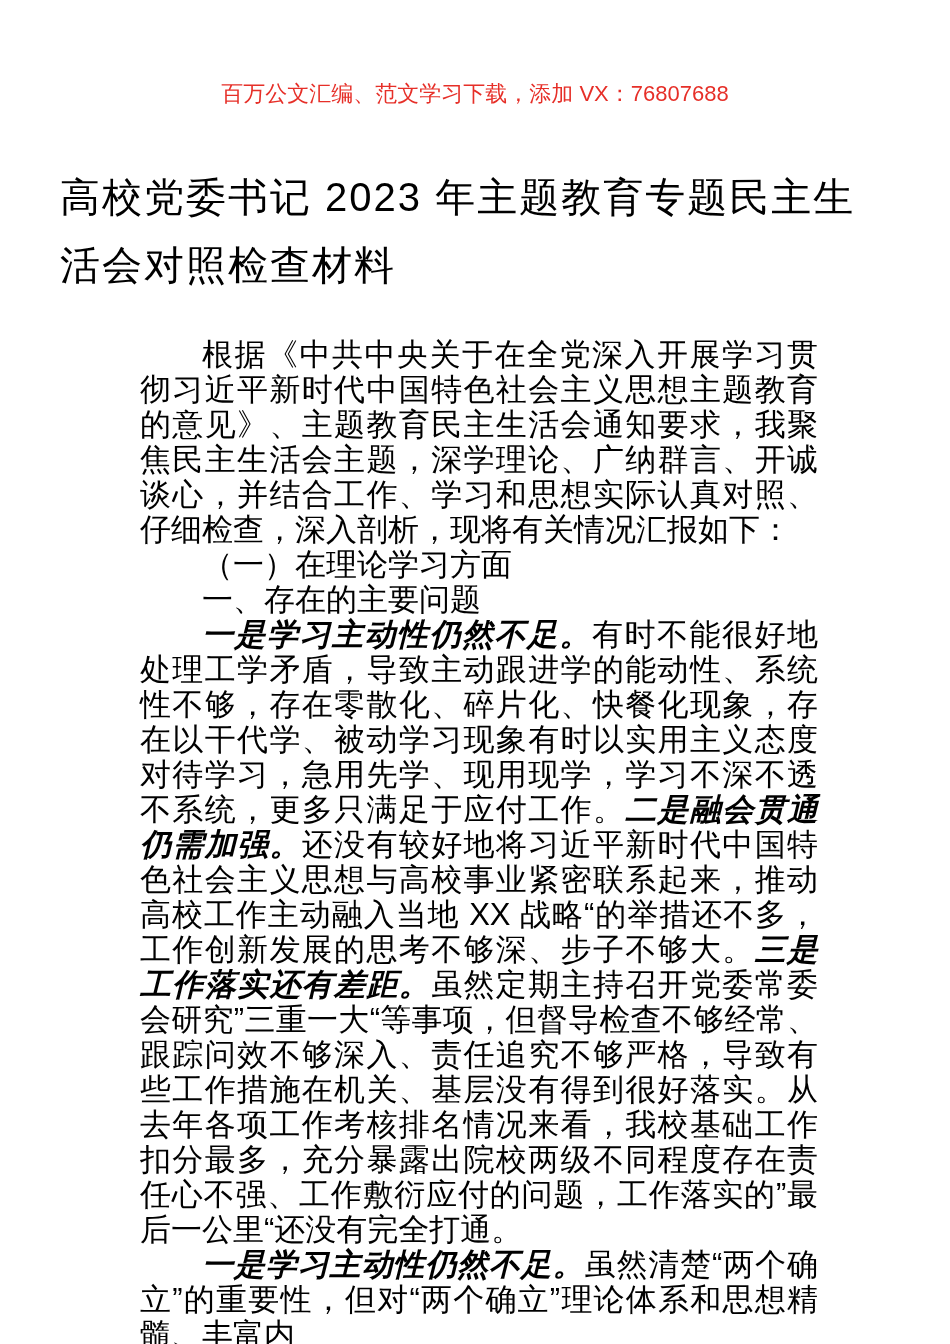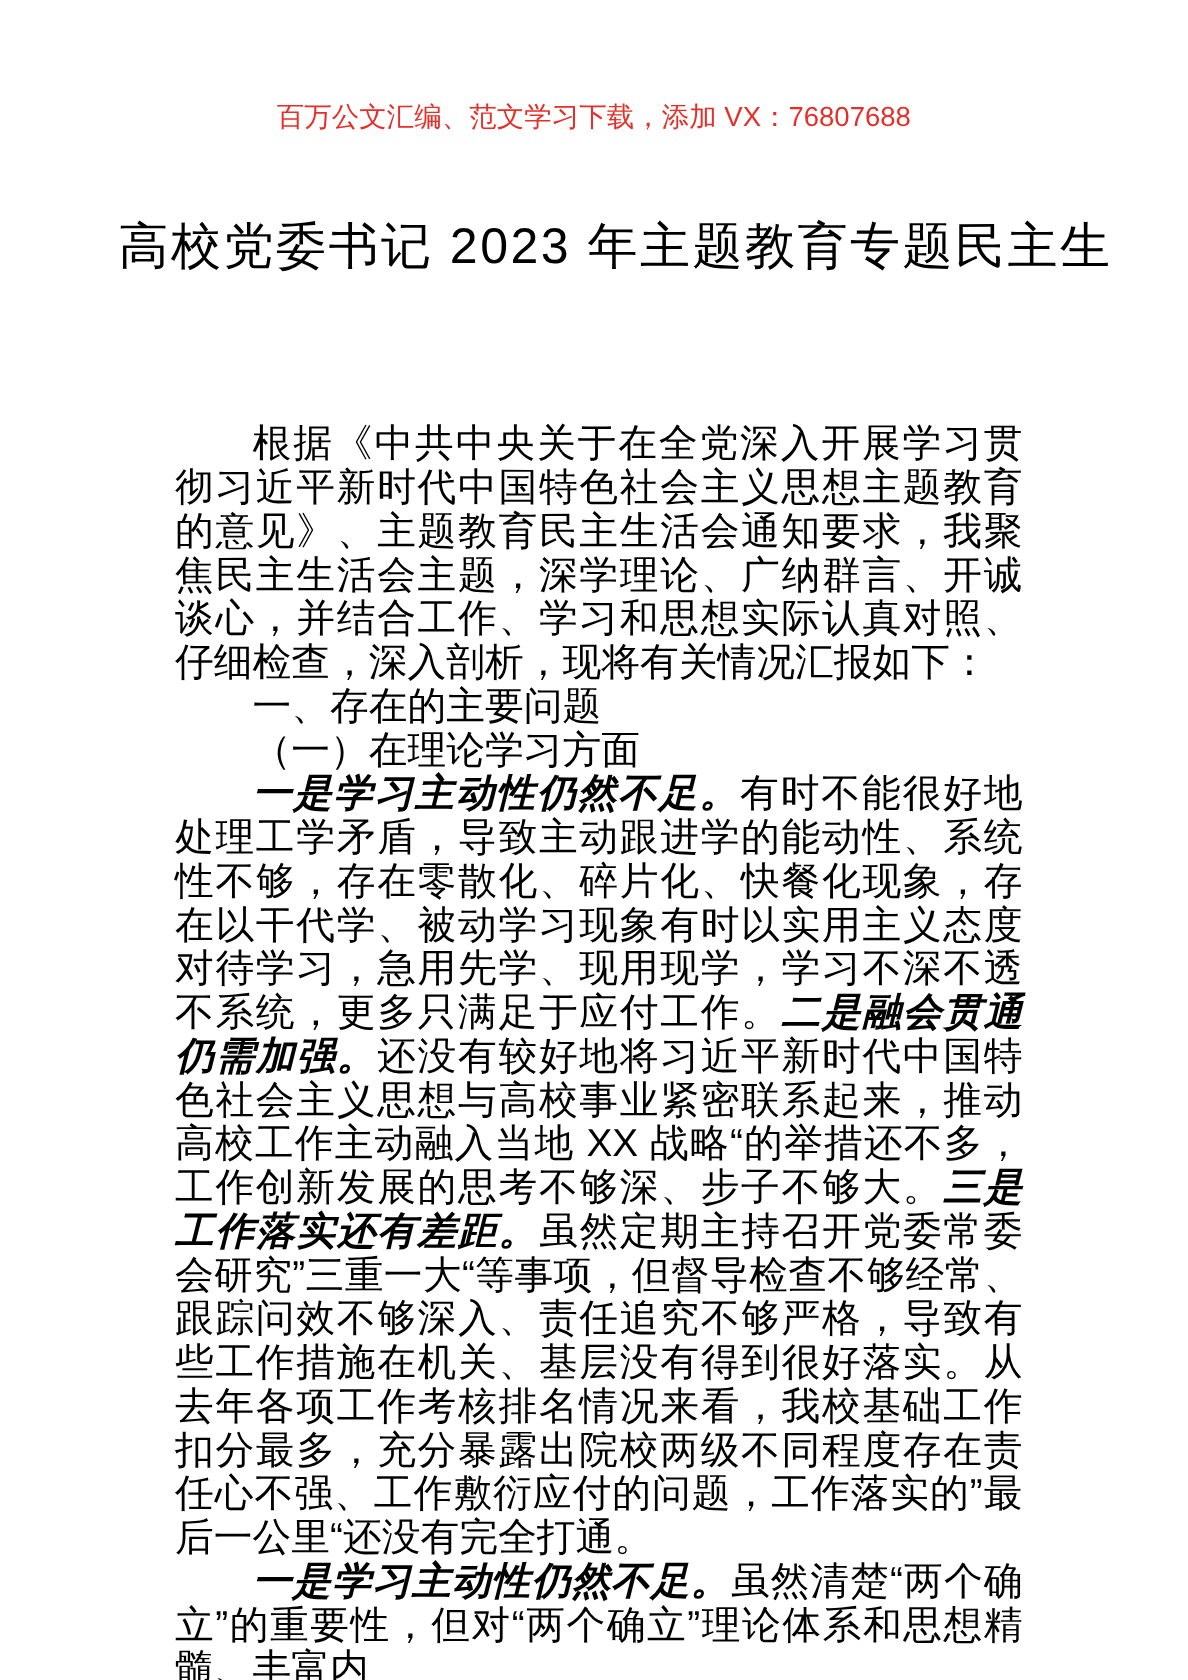--- a/index.html
+++ b/index.html
@@ -24,21 +24,21 @@
     text-align: center;
     font-size: 22px;
     line-height: 28px;
     font-weight: 400;
   }
   .doc-title {
     position: absolute;
     top: 163px;
     left: 60px;
     right: 60px;
-    text-align: right;
+    text-align: left;
     font-size: 40px;
     line-height: 68px;
     font-weight: 400;
     letter-spacing: 2px;
   }
   .doc-body {
     position: absolute;
     top: 337px;
     left: 140px;
     width: 678px;
@@ -58,23 +58,24 @@
 </style>
 </head>
 <body>
 
 <div class="page">
 
   <div class="promo" style="color: rgb(230, 47, 40);">百万公文汇编、范文学习下载，添加 VX：76807688</div>
 
   <div class="doc-title">
     <div class="title-line">高校党委书记 2023 年主题教育专题民主生</div>
+    <div class="title-line">活会对照检查材料</div>
   </div>
 
   <div class="doc-body" style="color: rgb(0, 0, 0);">
       <p><span>根据《中共中央关于在全党深入开展学习贯彻习近平新时代中国特色社会主义思想主题教育的意见》、主题教育民主生活会通知要求，我聚焦民主生活会主题，深学理论、广纳群言、开诚谈心，并结合工作、学习和思想实际认真对照、仔细检查，深入剖析，现将有关情况汇报如下：</span></p>
+      <p><span>（一）在理论学习方面</span></p>
       <p><span>一、存在的主要问题</span></p>
-      <p><span>（一）在理论学习方面</span></p>
       <p><span class="bold">一是学习主动性仍然不足。</span><span>有时不能很好地处理工学矛盾，导致主动跟进学的能动性、系统性不够，存在零散化、碎片化、快餐化现象，存在以干代学、被动学习现象有时以实用主义态度对待学习，急用先学、现用现学，学习不深不透不系统，更多只满足于应付工作。</span><span class="bold">二是融会贯通仍需加强。</span><span>还没有较好地将习近平新时代中国特色社会主义思想与高校事业紧密联系起来，推动高校工作主动融入当地 XX 战略“的举措还不多，工作创新发展的思考不够深、步子不够大。</span><span class="bold">三是工作落实还有差距。</span><span>虽然定期主持召开党委常委会研究”三重一大“等事项，但督导检查不够经常、跟踪问效不够深入、责任追究不够严格，导致有些工作措施在机关、基层没有得到很好落实。从去年各项工作考核排名情况来看，我校基础工作扣分最多，充分暴露出院校两级不同程度存在责任心不强、工作敷衍应付的问题，工作落实的”最后一公里“还没有完全打通。</span></p>
       <p><span class="bold">一是学习主动性仍然不足。</span><span>虽然清楚“两个确立”的重要性，但对“两个确立”理论体系和思想精髓、丰富内</span></p>
     </div>
 
 </div>
 
 </body></html>

